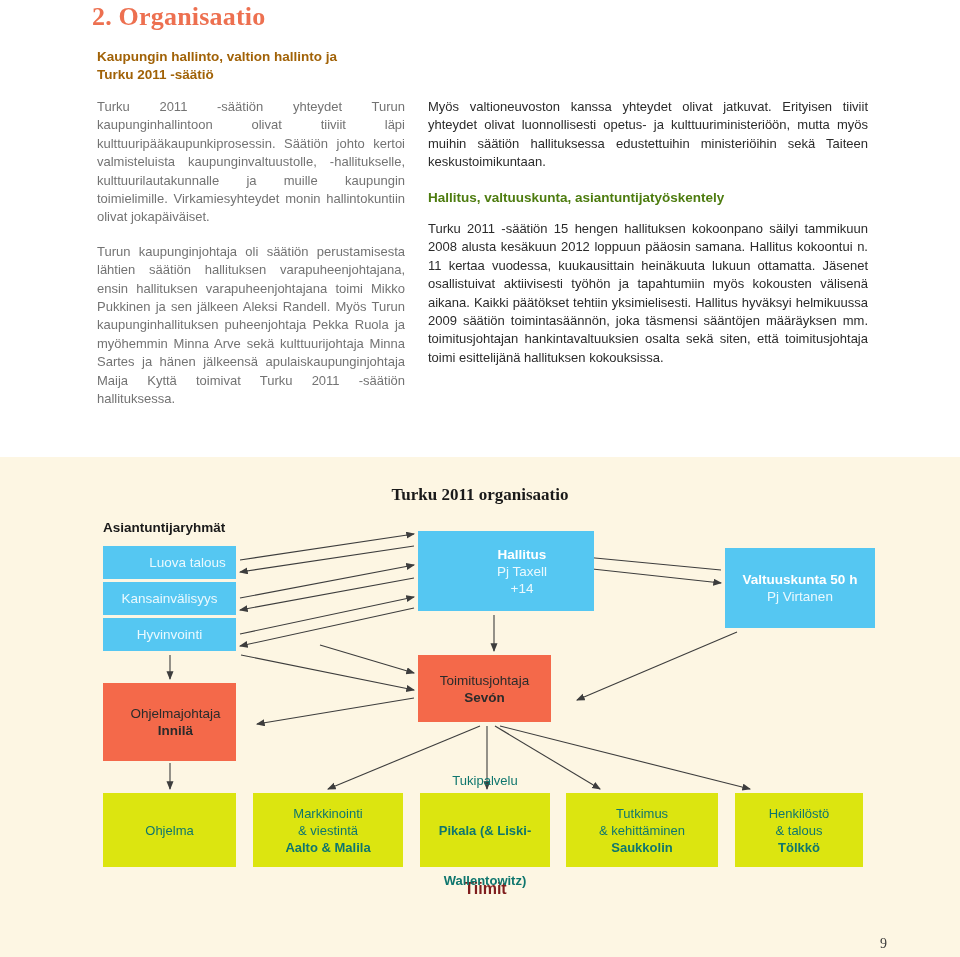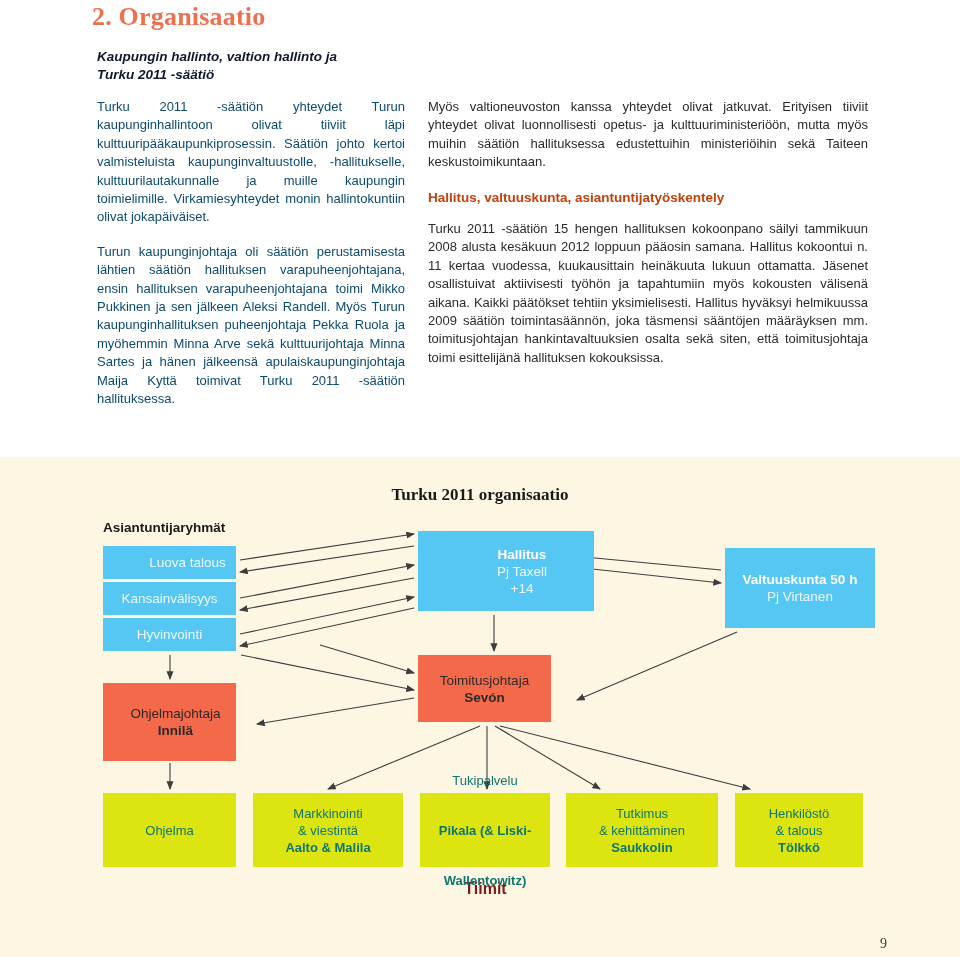--- a/index.html
+++ b/index.html
@@ -34,52 +34,51 @@
   }
 
   .section-heading {
     position: absolute;
     left: 97px;
     top: 48px;
     width: 330px;
     font-size: 13.5px;
     font-weight: bold;
     line-height: 18px;
-    color: #0f172a;
-    font-style: italic;
+    color: #a16207;
   }
 
   .col-left {
     position: absolute;
     left: 97px;
     top: 98px;
     width: 308px;
     font-size: 13px;
     line-height: 18.4px;
-    color: #0c4a6e;
+    color: #737373;
     text-align: justify;
     hyphens: manual;
   }
   .col-left p { margin-bottom: 16px; }
 
   .col-right {
     position: absolute;
     left: 428px;
     top: 98px;
     width: 440px;
     font-size: 13px;
     line-height: 18.4px;
     color: #2b2b2b;
     text-align: justify;
   }
   .col-right p { margin-bottom: 14px; }
   .col-right h3 {
     font-size: 13.5px;
     font-weight: bold;
-    color: #c2410c;
+    color: #4d7c0f;
     margin: 17px 0 13px 0;
   }
 
   
   .chart-area {
     position: absolute;
     left: 0;
     top: 457px;
     width: 960px;
     height: 500px;

